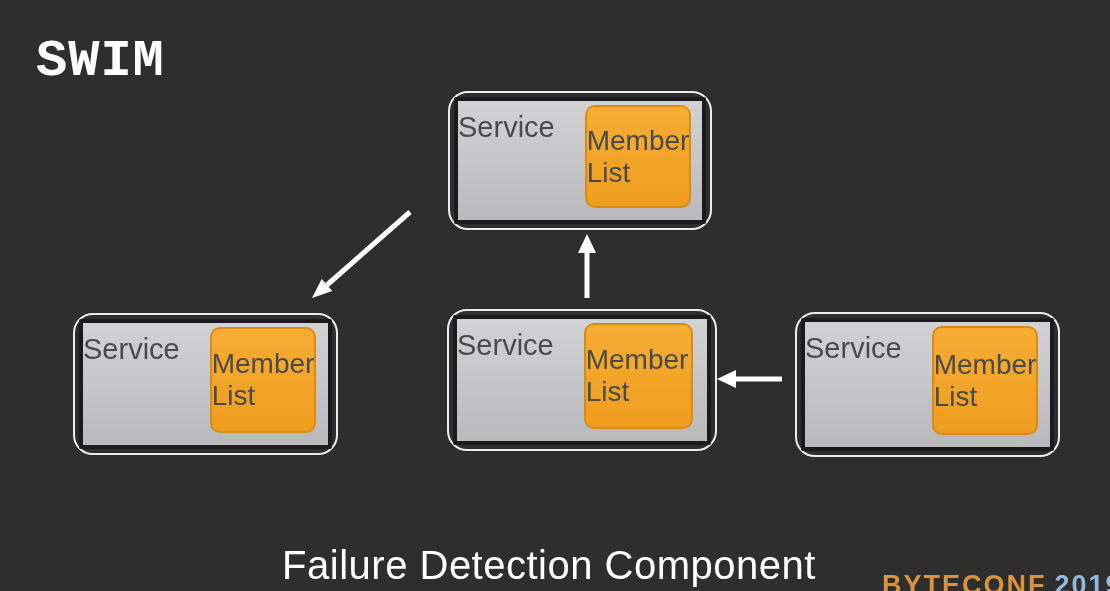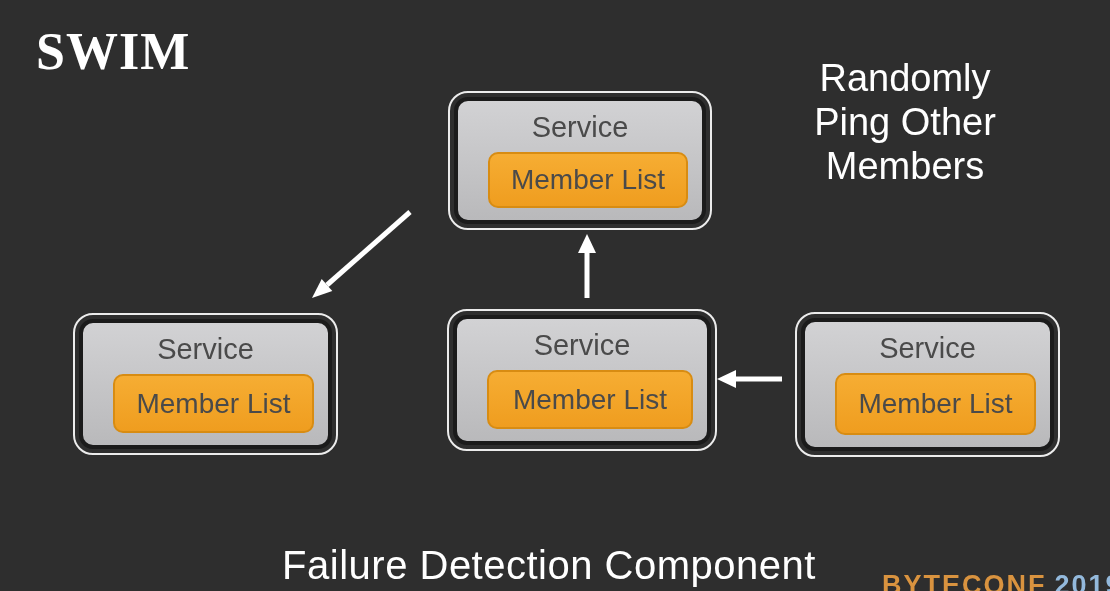--- a/index.html
+++ b/index.html
@@ -2,22 +2,22 @@
 <html><head>
 <meta charset="utf-8">
 <style>
   html,body { margin:0; padding:0; background:#1a1a1a; }
   .slide {
     position:relative; width:1110px; height:591px; overflow:hidden;
     background:#2e2e2e;
     font-family:"Liberation Sans", sans-serif;
   }
   .slide-title {
-    position:absolute; left:36px; top:26px;
-    font-family:Liberation Serif, serif;
+    position:absolute; left:36px; top:36px;
+    font-family:Liberation Mono, monospace;
     font-weight:bold; font-size:52px; line-height:1; color:#ffffff;
     letter-spacing:1px;
   }
   .side-note {
     position:absolute; left:780px; top:56px; width:250px;
     color:#ffffff; font-size:38px; line-height:44px;
     text-align:center; white-space:pre-line;
   }
   .caption {
     position:absolute; left:0; right:0; top:543px;
@@ -25,22 +25,22 @@
     transform:translateX(-6px);
     letter-spacing:0.5px;
   }
   .node {
     position:absolute; box-sizing:border-box;
     border:2px solid #ececec; border-radius:20px; padding:4px;
   }
   .node-inner {
     box-sizing:border-box; width:100%; height:100%;
     background:linear-gradient(#d2d2d4,#b9b9bb);
-    border:4px solid #1b1b1b; border-radius:14px;
-    display:flex; flex-direction:column;
+    border:4px solid #1b1b1b; border-radius:2px;
+    display:flex; flex-direction:row;
   }
   .node-title {
     flex:0 0 auto; height:42px; padding-top:5px;
     display:flex; align-items:center; justify-content:center;
     color:#4a4a4a; font-size:29px;
   }
   .member-list {
     flex:1 1 auto; margin:4px 14px 12px 30px;
     background:linear-gradient(#f6ad33,#ef9d1f);
     border:2px solid #d88c12; border-radius:10px;
@@ -59,23 +59,20 @@
   .watermark .wm-primary { color:#d9933f; }
   .watermark .wm-secondary { color:#93b9dc; margin-left:8px; }
 </style>
 </head>
 <body>
 
 <div class="slide">
 
   <div class="slide-title">SWIM</div>
 
-  <div class="side-note">Randomly
-Ping Other
-Members</div>
 
   <div class="node" style="left:448px; top:91px; width:264px; height:139px">
     <div class="node-inner">
       <div class="node-title">Service</div>
       <div class="member-list">
         <span>Member List</span>
       </div>
     </div>
   </div>
 

